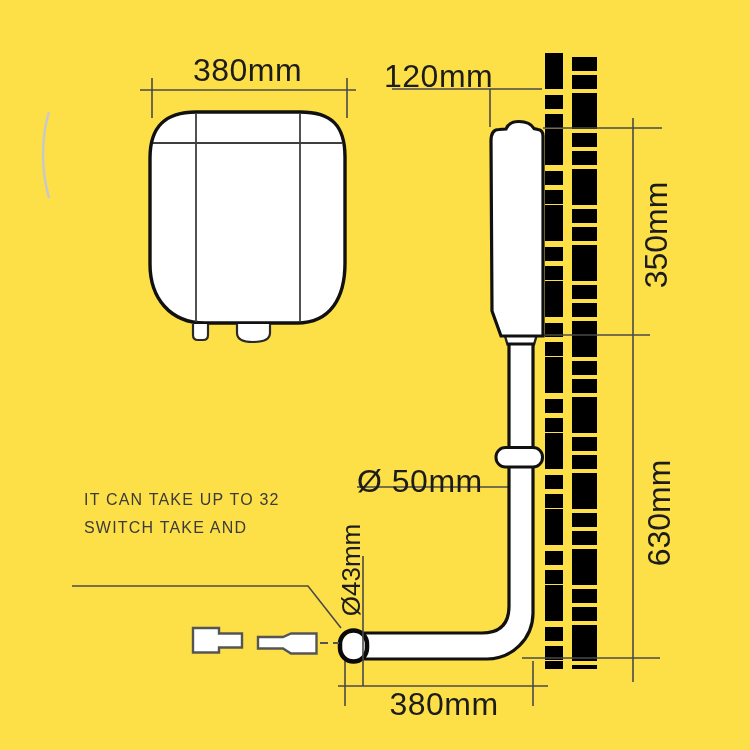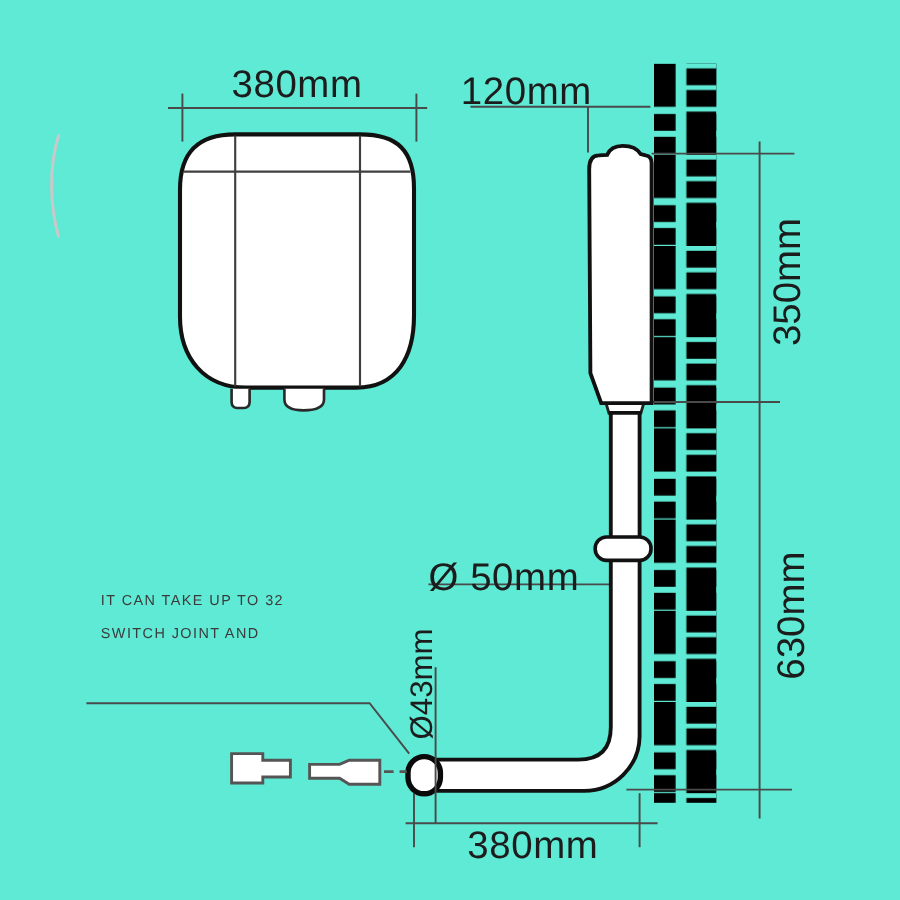--- a/index.html
+++ b/index.html
@@ -1,19 +1,19 @@
 <!DOCTYPE html>
 <html><head>
 <meta charset="utf-8">
 <style>
   html,body{margin:0;padding:0;background:#ffffff;}
   .canvas{
     position:relative;
     width:750px;height:750px;
-    background:#5eead4;
+    background:#fde047;
     font-family:"Liberation Sans", sans-serif;
     overflow:hidden;
   }
   .canvas svg{position:absolute;left:0;top:0;}
   .dim-label{
     position:absolute;
     color:#1c1c1c;
     font-size:32px;
     font-weight:500;
     letter-spacing:0.5px;
@@ -26,21 +26,21 @@
     font-size:32px;
     font-weight:500;
     text-align:center;
     white-space:nowrap;
     transform:rotate(-90deg);
   }
   .note{
     position:absolute;
     left:84px;top:486px;
     color:#3b3b3b;
-    font-size:12px;
+    font-size:16px;
     font-weight:500;
     letter-spacing:1.2px;
     line-height:28px;
     white-space:nowrap;
   }
 </style>
 </head>
 <body>
 
 <div class="canvas">
@@ -121,16 +121,16 @@
   <div class="v-label" style="left:589px;top:496px;width:140px;height:34px;line-height:34px;">630mm</div>
 
   <div class="dim-label" style="left:357px;top:463px;">Ø 50mm</div>
 
   <div class="v-label" style="left:286px;top:556px;width:130px;height:28px;line-height:28px;font-size:26px;">Ø43mm</div>
 
   <div class="dim-label center" style="left:344px;top:686px;width:200px;">380mm</div>
 
   <div class="note">
     <div>IT CAN TAKE UP TO 32</div>
-    <div>SWITCH JOINT AND</div>
+    <div>SWITCH TAKE AND</div>
   </div>
 
 </div>
 
 </body></html>

